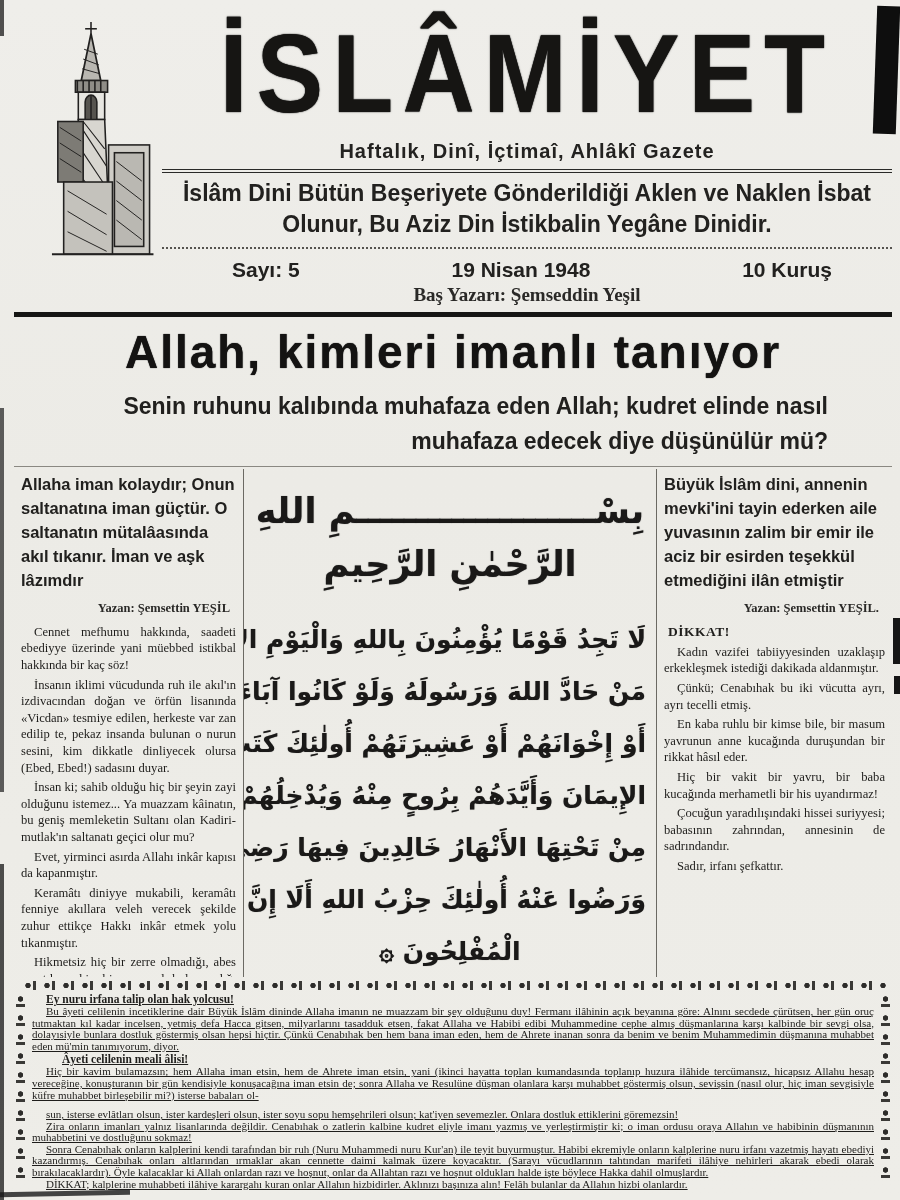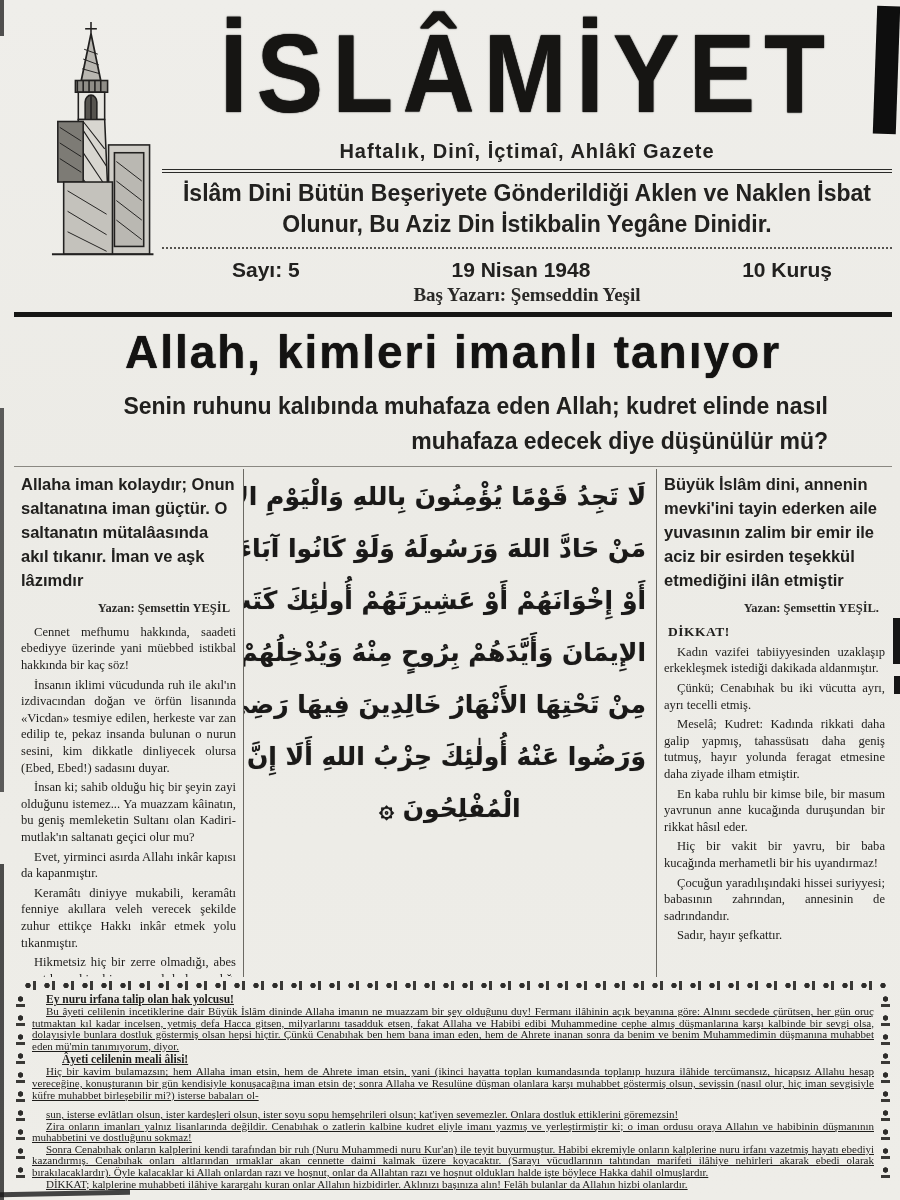--- a/index.html
+++ b/index.html
@@ -183,45 +183,45 @@
           <p class="body-p">İnsanın iklimi vücudunda ruh ile akıl'ın izdivacından doğan ve örfün lisanında «Vicdan» tesmiye edilen, herkeste var zan edilip te, pekaz insanda bulunan o nurun sesini, kim dikkatle dinliyecek olursa (Ebed, Ebed!) sadasını duyar.</p>
           <p class="body-p">İnsan ki; sahib olduğu hiç bir şeyin zayi olduğunu istemez... Ya muazzam kâinatın, bu geniş memleketin Sultanı olan Kadiri-mutlak'ın saltanatı geçici olur mu?</p>
           <p class="body-p">Evet, yirminci asırda Allahı inkâr kapısı da kapanmıştır.</p>
           <p class="body-p">Keramâtı diniyye mukabili, keramâtı fenniye akıllara veleh verecek şekilde zuhur ettikçe Hakkı inkâr etmek yolu tıkanmıştır.</p>
           <p class="body-p">Hikmetsiz hiç bir zerre olmadığı, abes yaratılmış hiç bir mevcud bulunmadığı apaşikâr görünmektedir.</p>
         </div>
 
     </div>
 
     <div class="col arabic-block">
+      <div class="bismillah">بِسْــــــــــــــــــــمِ اللهِ الرَّحْمٰنِ الرَّحِيمِ</div>
       <div>
 
       <div class="arabic-line">لَا تَجِدُ قَوْمًا يُؤْمِنُونَ بِاللهِ وَالْيَوْمِ الآخِرِ يُوَادُّونَ</div>
           <div class="arabic-line">مَنْ حَادَّ اللهَ وَرَسُولَهُ وَلَوْ كَانُوا آبَاءَهُمْ أَوْ أَبْنَاءَهُمْ</div>
           <div class="arabic-line">أَوْ إِخْوَانَهُمْ أَوْ عَشِيرَتَهُمْ أُولٰئِكَ كَتَبَ فِي قُلُوبِهِمُ</div>
           <div class="arabic-line">الإِيمَانَ وَأَيَّدَهُمْ بِرُوحٍ مِنْهُ وَيُدْخِلُهُمْ جَنَّاتٍ تَجْرِي</div>
           <div class="arabic-line">مِنْ تَحْتِهَا الأَنْهَارُ خَالِدِينَ فِيهَا رَضِيَ اللهُ عَنْهُمْ</div>
           <div class="arabic-line">وَرَضُوا عَنْهُ أُولٰئِكَ حِزْبُ اللهِ أَلَا إِنَّ حِزْبَ اللهِ هُمُ</div>
           <div class="arabic-line">الْمُفْلِحُونَ ۞</div>
         </div>
     </div>
 
     <div class="col col-right">
       <div class="col-lead">Büyük İslâm dini, annenin mevki'ini tayin ederken aile yuvasının zalim bir emir ile aciz bir esirden teşekkül etmediğini ilân etmiştir</div>
       <div class="byline">Yazan: Şemsettin YEŞİL.</div>
       <div class="attention">DİKKAT!</div>
       <div>
 
       <p class="body-p">Kadın vazifei tabiiyyesinden uzaklaşıp erkekleşmek istediği dakikada aldanmıştır.</p>
           <p class="body-p">Çünkü; Cenabıhak bu iki vücutta ayrı, ayrı tecelli etmiş.</p>
-          <p class="body-p">Meselâ; Kudret: Kadında rikkati daha galip yapmış, tahassüsatı daha geniş tutmuş, hayır yolunda feragat etmesine daha ziyade ilham etmiştir.</p>
           <p class="body-p">En kaba ruhlu bir kimse bile, bir masum yavrunun anne kucağında duruşundan bir rikkat hâsıl eder.</p>
           <p class="body-p">Hiç bir vakit bir yavru, bir baba kucağında merhametli bir his uyandırmaz!</p>
           <p class="body-p">Çocuğun yaradılışındaki hissei suriyyesi; babasının zahrından, annesinin de sadrındandır.</p>
-          <p class="body-p">Sadır, hayır şefkattır.</p>
+          <p class="body-p">Sadır, irfanı şefkattır.</p>
         </div>
 
     </div>
   </div>
 
   <div class="bottom-wrap">
     <div class="h-orn"></div>
     <div class="v-orn left"></div>
     <div class="v-orn right"></div>
 

